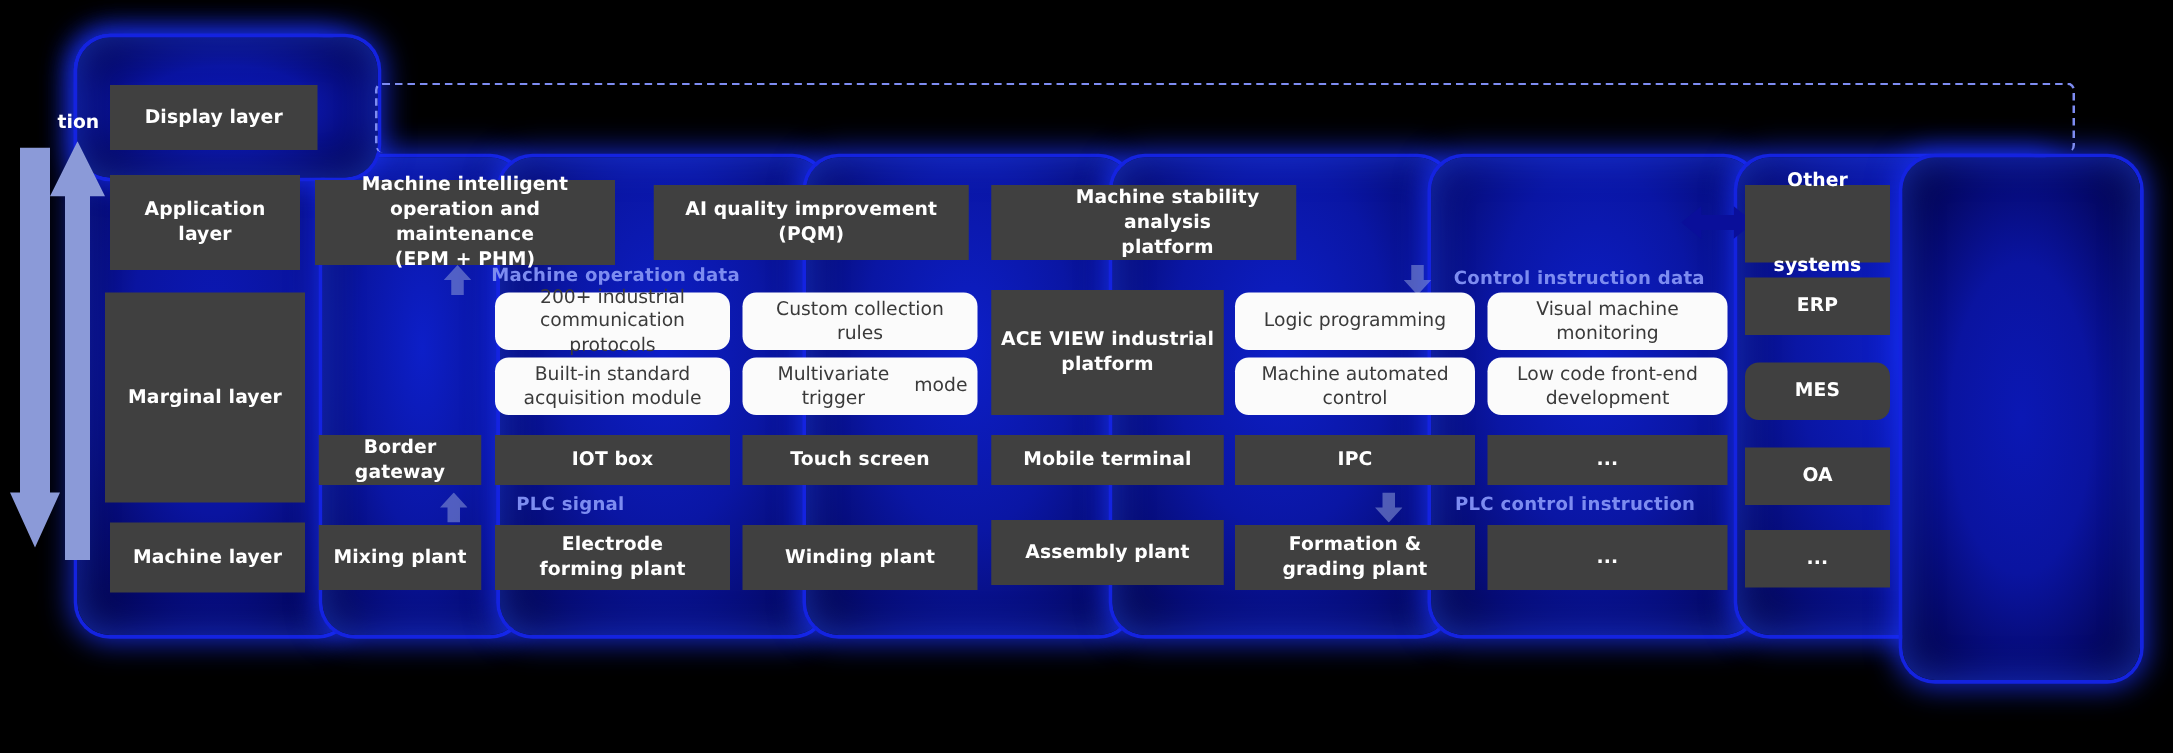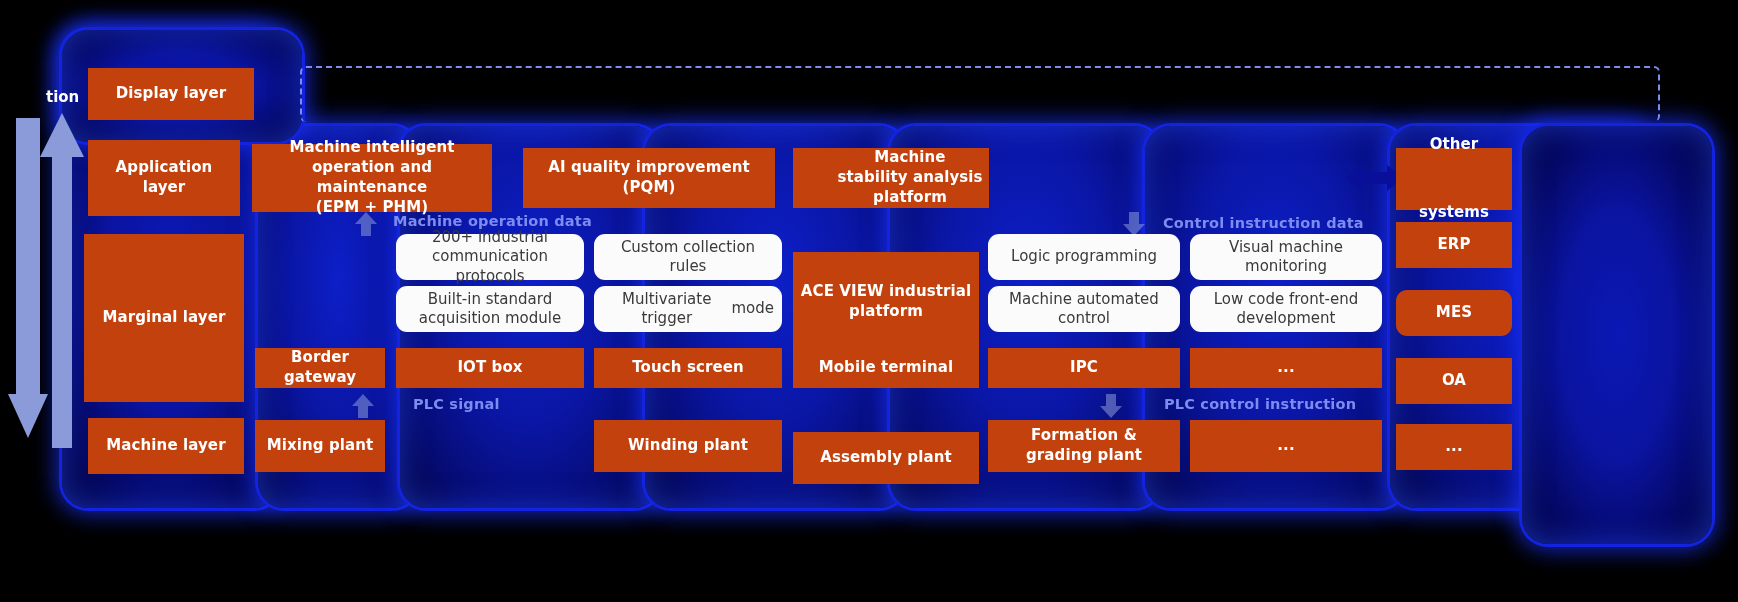--- a/index.html
+++ b/index.html
@@ -18,21 +18,21 @@
     background: radial-gradient(ellipse at 50% 50%, #0b18b4 0%, #0a14a0 42%, #05096a 72%, #02033a 100%);
     box-shadow: 0 0 0 3px #1423e0, 0 0 22px 6px rgba(26,50,255,.75), inset 0 0 30px rgba(40,80,255,.55);
   }
   .glow.soft {
     background: radial-gradient(ellipse at 50% 40%, #0d1fc8 0%, #0a16a4 45%, #060c74 75%, #03053e 100%);
   }
 
   
   .bbox {
     position: absolute;
-    background: #c2410c;
+    background: #404040;
     color: #ffffff;
     display: flex; align-items: center; justify-content: center;
     text-align: center;
     font-weight: 700;
     font-size: 15px;
     line-height: 1.32;
     padding: 2px 6px;
     letter-spacing: .1px;
   }
 
@@ -135,21 +135,21 @@
     <span>Machine intelligent</span>
     <span>operation and maintenance</span>
     <span>(EPM + PHM)</span>
   </div>
 
   <div class="bbox" style="left:523px; top:148px; width:252px; height:60px; flex-direction:column;">
     <span>AI quality improvement</span>
     <span>(PQM)</span>
   </div>
 
-  <div class="bbox" style="left:793px; top:148px; width:196px; height:60px; flex-direction:column;padding-left:44px;">
+  <div class="bbox" style="left:793px; top:148px; width:244px; height:60px; flex-direction:column;padding-left:44px;">
     <span>Machine stability analysis</span>
     <span>platform</span>
   </div>
 
 
   <svg class="dblarrow" width="58" height="30" viewBox="0 0 58 30" style="left:1345px; top:163px;">
     <path d="M0 15 L16 2 V9 H42 V2 L58 15 L42 28 V21 H16 V28 Z" fill="#0a0f9a"></path>
   </svg>
 
   <div class="bbox" style="left:1396px; top:148px; width:116px; height:62px; flex-direction:column;gap:48px;">
@@ -173,21 +173,21 @@
   <svg class="flowarrow" width="22" height="24" viewBox="0 0 22 24" style="left:355px; top:212px;">
     <path d="M11 0 L22 12 H16 V24 H6 V12 H0 Z" fill="#8b9ad8"></path>
   </svg>
 
   <div class="flowlabel" style="left:1163px; top:215px;">Control instruction data</div>
   <svg class="flowarrow" width="22" height="24" viewBox="0 0 22 24" style="left:1123px; top:212px;">
     <path d="M6 0 H16 V12 H22 L11 24 L0 12 H6 Z" fill="#8b9ad8"></path>
   </svg>
 
 
-  <div class="bbox" style="left:793px; top:232px; width:186px; height:100px; flex-direction:column;margin-top:20px;">
+  <div class="bbox" style="left:793px; top:232px; width:186px; height:100px; flex-direction:column;">
     <span>ACE VIEW industrial</span>
     <span>platform</span>
   </div>
 
   <div class="wbox" style="left:396px; top:234px; width:188px; height:46px; flex-direction:column;">
     <span>200+ industrial</span>
     <span>communication protocols</span>
   </div>
   <div class="wbox" style="left:594px; top:234px; width:188px; height:46px; flex-direction:column;">
     <span>Custom collection</span>
@@ -243,24 +243,28 @@
   </svg>
 
   <div class="flowlabel" style="left:1164px; top:396px;">PLC control instruction</div>
   <svg class="flowarrow" width="22" height="24" viewBox="0 0 22 24" style="left:1100px; top:394px;">
     <path d="M6 0 H16 V12 H22 L11 24 L0 12 H6 Z" fill="#8b9ad8"></path>
   </svg>
 
   <div class="bbox" style="left:255px; top:420px; width:130px; height:52px;">
     <span>Mixing plant</span>
   </div>
+  <div class="bbox" style="left:396px; top:420px; width:188px; height:52px; flex-direction:column;">
+    <span>Electrode</span>
+    <span>forming plant</span>
+  </div>
   <div class="bbox" style="left:594px; top:420px; width:188px; height:52px;">
     <span>Winding plant</span>
   </div>
-  <div class="bbox" style="left:793px; top:432px; width:186px; height:52px;">
+  <div class="bbox" style="left:793px; top:416px; width:186px; height:52px;">
     <span>Assembly plant</span>
   </div>
   <div class="bbox" style="left:988px; top:420px; width:192px; height:52px; flex-direction:column;">
     <span>Formation &amp;</span>
     <span>grading plant</span>
   </div>
   <div class="bbox" style="left:1190px; top:420px; width:192px; height:52px;">
     <span>...</span>
   </div>
 

